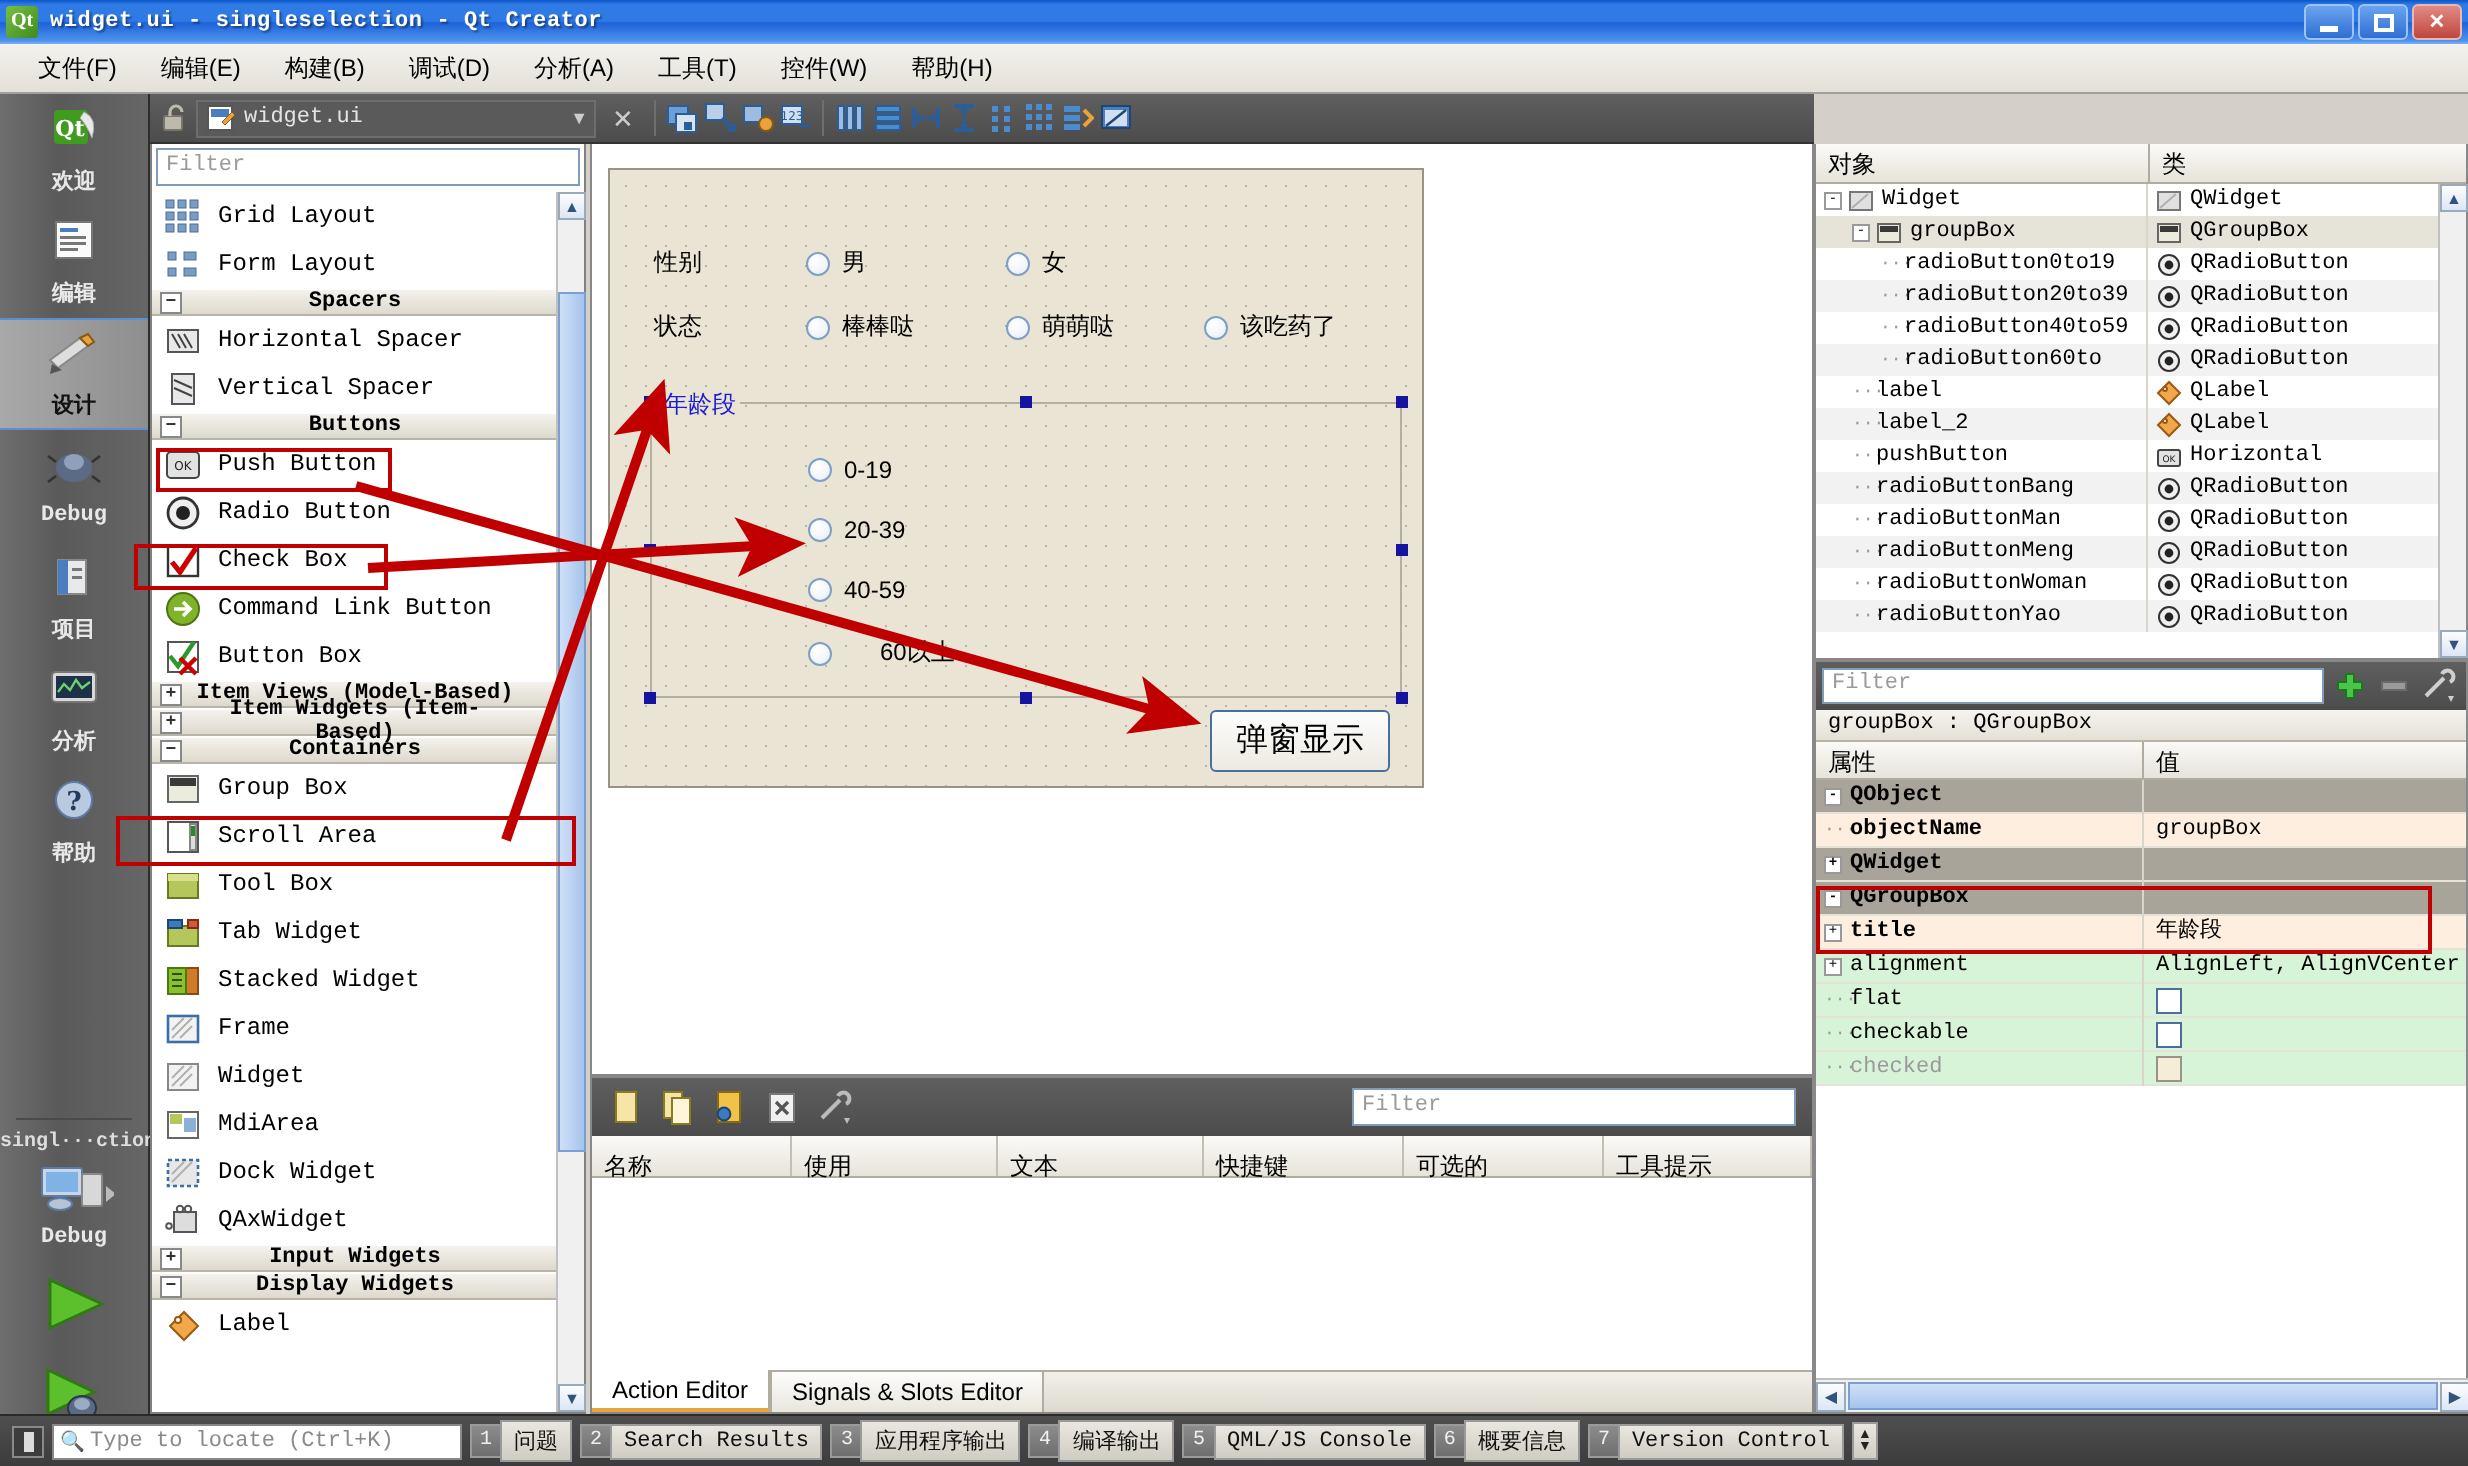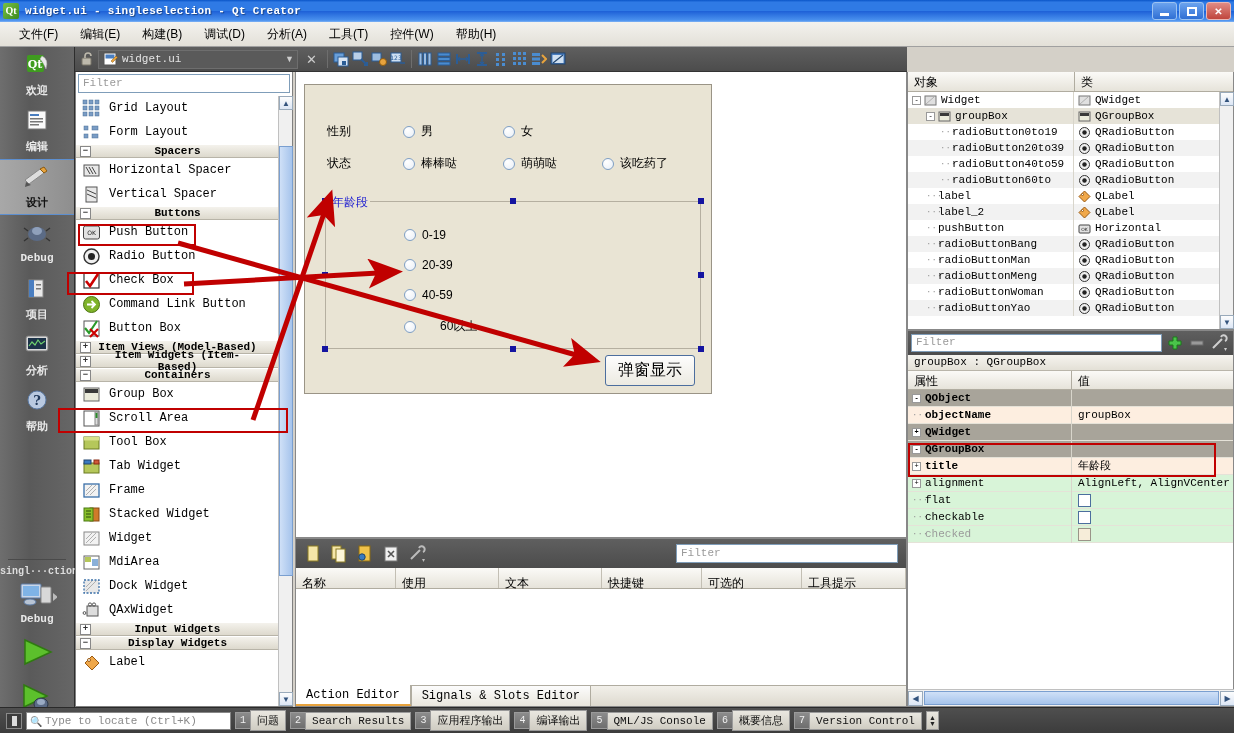--- a/index.html
+++ b/index.html
@@ -171,21 +171,21 @@
     display:flex; height:21px; background:linear-gradient(to bottom,#fbfaf7,#e6e3da);
     border-bottom:1px solid #b0aca0; font-size:12px;
   }
   .ap-head div { padding:7px 6px; border-right:1px solid #c3bfb4; }
   .ap-tabs {
     position:absolute; bottom:0; left:0; right:0; height:21px;
     background:linear-gradient(to bottom,#f2f0ea,#ddd9ce);
     border-top:1px solid #b0aca0; display:flex; align-items:flex-end;
   }
   .ap-tab {
-    font-size:12px; font-family:Liberation Mono, monospace; padding:2px 10px;
+    font-size:12px; font-family:Liberation Sans, sans-serif; padding:2px 10px;
     height:21px; line-height:17px; border-right:1px solid #b0aca0;
   }
   .ap-tab.active { background:#fff; border-bottom:2px solid #e8a33d; }
   .ap-tab.inactive { background:linear-gradient(to bottom,#fcfcfc,#e9e6dd); border:1px solid #b0aca0; border-bottom:none; }
 
   
   .objpanel {
     position:absolute; left:907px; top:72px; width:327px; height:258px;
     background:#fff; border:1px solid #888; border-top:none;
   }
@@ -619,33 +619,33 @@
         <svg class="wb-icon" viewBox="0 0 19 19">
           <rect x="2" y="6" width="15" height="10" fill="#b5c75a" stroke="#6a7a22"></rect>
           <rect x="2" y="3" width="7" height="4" fill="#3a7ac0" stroke="#20456e"></rect>
           <rect x="12" y="3" width="5" height="4" fill="#d05a3a" stroke="#8a2a12"></rect>
         </svg>
         <span>Tab Widget</span>
       </div>
 
       <div class="wb-item">
         <svg class="wb-icon" viewBox="0 0 19 19">
-          <rect x="2" y="3" width="15" height="13" fill="#f2f2f2" stroke="#3a6fa8" stroke-width="1.3"></rect>
-          <path d="M4 14 L14 4 M4 10 L10 4 M8 14 L14 8" stroke="#b0b0b0" stroke-width="1"></path>
-        </svg>
-        <span>Frame</span>
-      </div>
-
-      <div class="wb-item">
-        <svg class="wb-icon" viewBox="0 0 19 19">
           <rect x="8" y="3" width="9" height="13" fill="#d07a2a" stroke="#8a4a12"></rect>
           <rect x="2" y="3" width="9" height="13" fill="#8ac02a" stroke="#4a7a12"></rect>
           <path d="M4 6 H9 M4 9 H9 M4 12 H9" stroke="#2d4d0d" stroke-width="1"></path>
         </svg>
         <span>Stacked Widget</span>
+      </div>
+
+      <div class="wb-item">
+        <svg class="wb-icon" viewBox="0 0 19 19">
+          <rect x="2" y="3" width="15" height="13" fill="#f2f2f2" stroke="#3a6fa8" stroke-width="1.3"></rect>
+          <path d="M4 14 L14 4 M4 10 L10 4 M8 14 L14 8" stroke="#b0b0b0" stroke-width="1"></path>
+        </svg>
+        <span>Frame</span>
       </div>
 
       <div class="wb-item">
         <svg class="wb-icon" viewBox="0 0 19 19">
           <rect x="2" y="3" width="15" height="13" fill="#f2f2f2" stroke="#888"></rect>
           <path d="M4 14 L14 4 M4 10 L10 4 M8 14 L14 8" stroke="#b0b0b0" stroke-width="1"></path>
         </svg>
         <span>Widget</span>
       </div>
 

